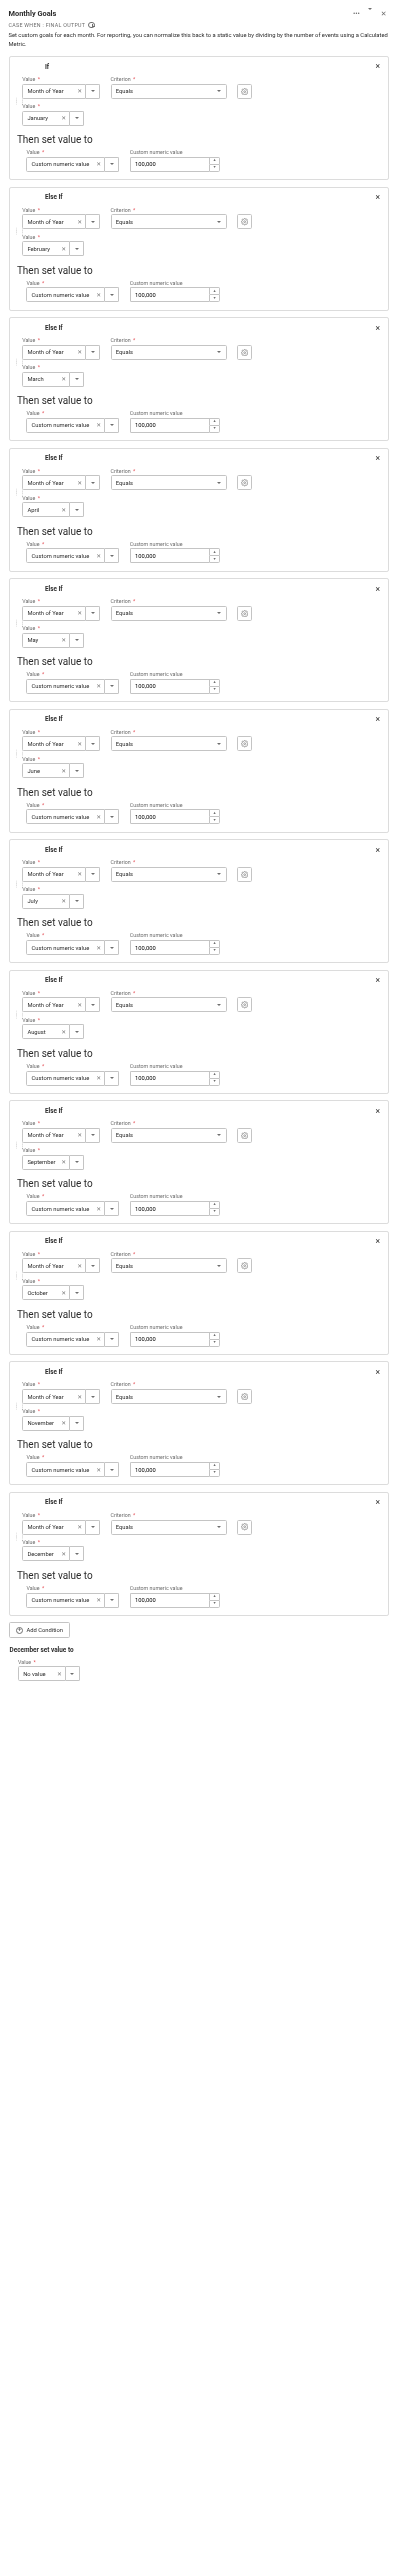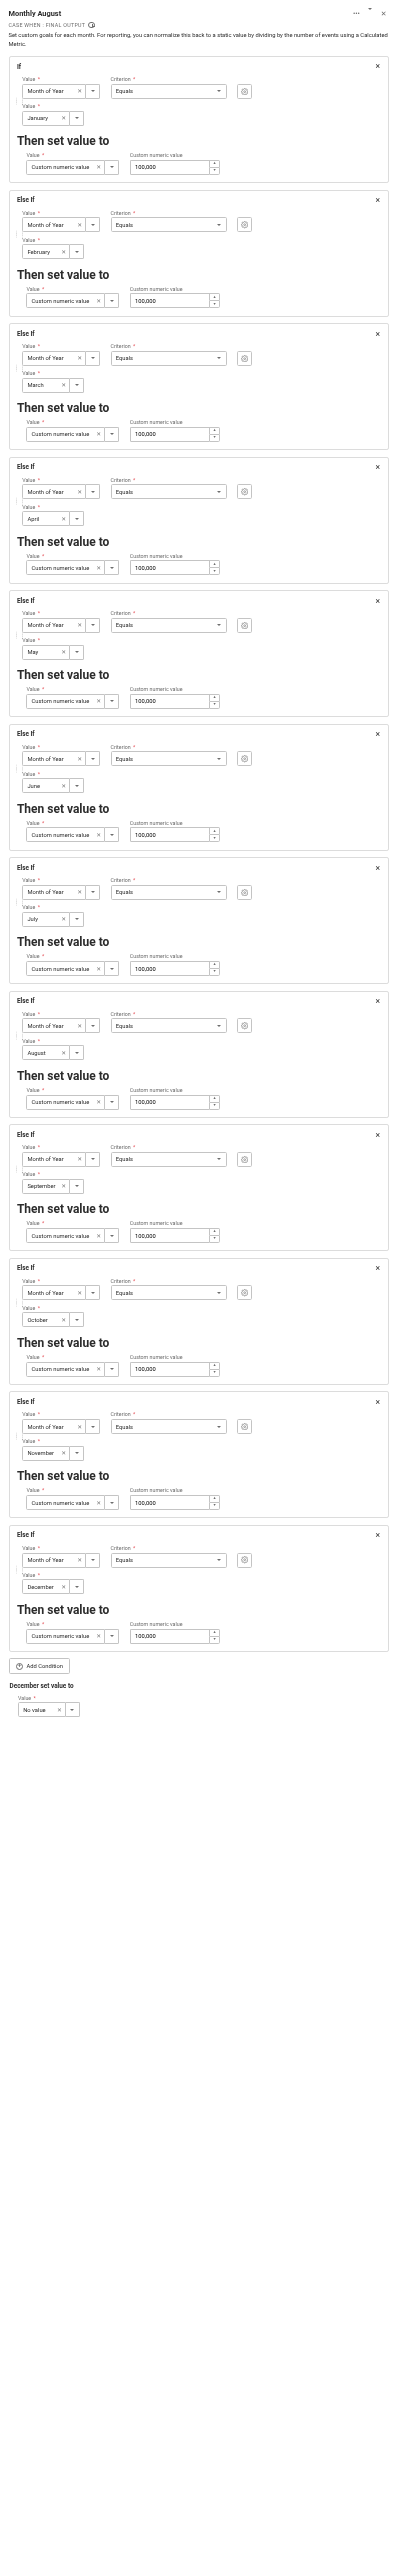--- a/index.html
+++ b/index.html
@@ -6,42 +6,42 @@
 body { background: #fff; font-size: 5.8px; color: #2c2c2c; padding: 8.5px; width: 397px; }
 .header { display: flex; justify-content: space-between; align-items: flex-start; margin-bottom: 3.2px; }
 .title { font-size: 7.4px; font-weight: 700; }
 .header-actions { display: flex; gap: 4.2px; align-items: center; }
 .icon-btn { cursor: pointer; padding: 1.1px 2.1px; color: #6e6e6e; font-size: 6.9px; }
 .subheader { display: flex; align-items: center; gap: 3.2px; font-size: 5.3px; color: #6e6e6e; text-transform: uppercase; letter-spacing: 0.3px; margin-bottom: 3.2px; }
 .clock-icon { width: 6.4px; height: 6.4px; border: 0.5px solid #6e6e6e; border-radius: 50%; display: inline-block; position: relative; }
 .clock-icon::after { content: ''; position: absolute; width: 1.6px; height: 1.6px; border-left: 0.5px solid #6e6e6e; border-bottom: 0.5px solid #6e6e6e; top: 1.1px; left: 2.6px; }
 .description { font-size: 5.8px; color: #2c2c2c; margin-bottom: 8.5px; line-height: 1.4; }
 .card { border: 0.5px solid #dcdcdc; border-radius: 2.1px; margin-bottom: 6.4px; background: #fff; }
-.card-header { display: flex; justify-content: space-between; align-items: center; padding: 5.3px 7.4px 3.2px 7.4px; }
+.card-header { display: flex; justify-content: space-between; align-items: center; padding: 5.3px 7.4px 3.2px 7.4px; margin-left: 28px; }
 .card-title { font-size: 6.4px; font-weight: 700; color: #2c2c2c; }
 .close-x { cursor: pointer; font-size: 8.5px; color: #2c2c2c; font-weight: 400; line-height: 1; }
 .card-body { padding: 2.1px 7.4px 7.4px 7.4px; }
 .row { display: flex; gap: 10.6px; align-items: flex-end; }
 .row + .row { margin-top: 4.2px; }
 .field { display: flex; flex-direction: column; }
 .field-label { font-size: 5.3px; color: #6e6e6e; margin-bottom: 1.6px; }
 .field-label .req { color: #e34850; margin-left: 1.1px; }
 .combo, .select-box { display: flex; align-items: stretch; height: 15px; }
 .combo-input { border: 0.5px solid #c4c4c4; border-radius: 1.6px 0 0 1.6px; padding: 0 11.6px 0 4.2px; font-size: 5.8px; min-width: 64px; position: relative; display: flex; align-items: center; background: #fff; }
 .combo-input .clear-x { position: absolute; right: 3.2px; color: #6e6e6e; font-size: 5.8px; cursor: pointer; }
 .combo-caret { border: 0.5px solid #c4c4c4; border-left: none; border-radius: 0 1.6px 1.6px 0; width: 13.8px; display: flex; align-items: center; justify-content: center; background: #fff; cursor: pointer; }
 .caret { width: 0; height: 0; border-left: 2.1px solid transparent; border-right: 2.1px solid transparent; border-top: 2.6px solid #6e6e6e; }
 .select-simple { border: 0.5px solid #c4c4c4; border-radius: 1.6px; height: 15px; padding: 0 13.8px 0 4.2px; font-size: 5.8px; background: #fff; position: relative; display: flex; align-items: center; justify-content: space-between; min-width: 85px; cursor: pointer; }
 .select-simple .caret { position: absolute; right: 4.2px; }
 .gear-btn { width: 15px; height: 15px; border: 0.5px solid #c4c4c4; border-radius: 1.6px; display: flex; align-items: center; justify-content: center; cursor: pointer; background: #fff; }
 .gear-btn svg { width: 7.4px; height: 7.4px; }
 .drag-handle { width: 6.4px; align-self: center; color: #c4c4c4; cursor: grab; text-align: center; margin-left: -3.2px; margin-right: 2.1px; line-height: 0.4; font-size: 5.8px; }
 .body-wrap { display: flex; }
 .body-content { flex: 1; }
-.then-label { font-size: 12px; font-weight: 700; margin: 8.5px 0 4.2px 0; }
+.then-label { font-size: 10px; font-weight: 400; margin: 8.5px 0 4.2px 0; }
 .numeric-input { display: flex; height: 15px; }
 .numeric-input input { border: 0.5px solid #c4c4c4; border-radius: 1.6px 0 0 1.6px; padding: 0 4.2px; font-size: 5.8px; width: 79px; border-right: none; }
 .stepper { display: flex; flex-direction: column; width: 11.6px; }
 .stepper-btn { flex: 1; border: 0.5px solid #c4c4c4; background: #fff; display: flex; align-items: center; justify-content: center; cursor: pointer; font-size: 3.7px; line-height: 1; color: #6e6e6e; }
 .stepper-btn:first-child { border-radius: 0 1.6px 0 0; border-bottom: none; }
 .stepper-btn:last-child { border-radius: 0 0 1.6px 0; }
 .value-field-wide .combo-input { min-width: 79px; }
 .criterion-select { min-width: 116px; }
 .add-btn { display: inline-flex; align-items: center; gap: 3.2px; border: 0.5px solid #c4c4c4; border-radius: 1.6px; padding: 3.2px 6.4px; font-size: 5.8px; cursor: pointer; background: #fff; margin-bottom: 7.4px; }
 .add-icon { width: 7.4px; height: 7.4px; border: 0.5px solid #6e6e6e; border-radius: 50%; display: flex; align-items: center; justify-content: center; font-size: 5.8px; line-height: 1; color: #6e6e6e; font-weight: 700; }
@@ -50,21 +50,21 @@
 .value-small .combo-input { min-width: 48px; }
 .month-small .combo-input { min-width: 48px; }
 .indent { padding-left: 9.5px; }
 </style>
 </head>
 <body>
 
 
 
 <div class="header">
-  <div class="title">Monthly August</div>
+  <div class="title">Monthly Goals</div>
   <div class="header-actions">
     <div class="icon-btn">•••</div>
     <div class="icon-btn"><span class="caret"></span></div>
     <div class="icon-btn">✕</div>
   </div>
 </div>
 
 <div class="subheader">
   <span>CASE WHEN : FINAL OUTPUT</span>
   <span class="clock-icon"></span>

